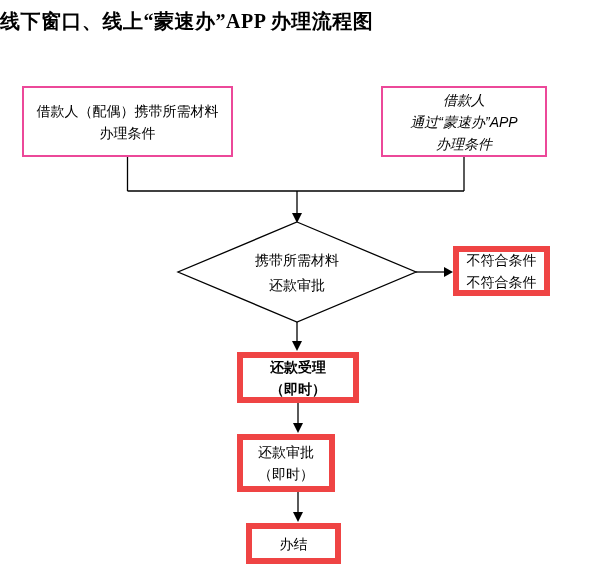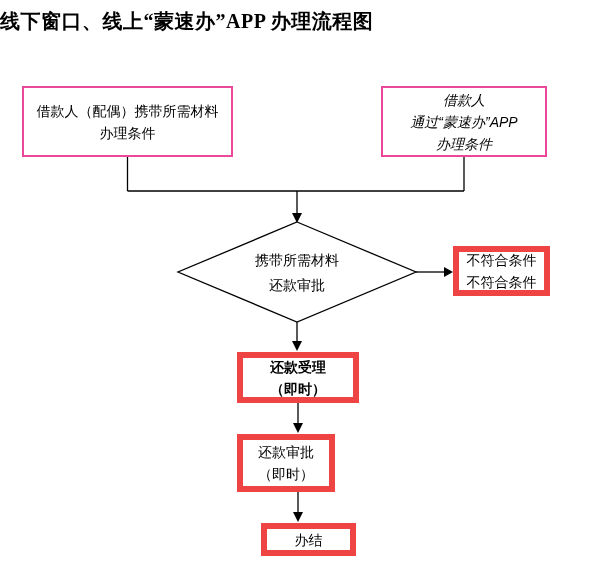--- a/index.html
+++ b/index.html
@@ -48,21 +48,21 @@
   .node span { display: block; white-space: nowrap; }
   .box-thick { border: 2px solid #ec4899; }
   .box-thin  { border: 6px solid #ef4444; }
 
   .node-offline  { left: 22px;  top: 86px;  width: 211px; height: 71px; }
   .node-online   { left: 381px; top: 86px;  width: 166px; height: 71px; font-style: italic; }
   .node-decision { left: 187px; top: 247px; width: 220px; height: 52px; line-height: 25px; background: transparent; }
   .node-rejected { left: 453px; top: 246px; width: 97px;  height: 50px; }
   .node-accept   { left: 237px; top: 352px; width: 122px; height: 51px; font-weight: bold; }
   .node-approve  { left: 237px; top: 434px; width: 98px; height: 58px; }
-  .node-done     { left: 261px; top: 523px; width: 95px;  height: 33px; }
+  .node-done     { left: 246px; top: 523px; width: 95px;  height: 41px; }
 
   .connectors line    { stroke: #000000; stroke-width: 1.3px; }
   .connectors polygon.arrowhead { fill: #000000; stroke: none; }
   .connectors polygon.diamond   { fill: #ffffff; stroke: #000000; stroke-width: 1.3px; }
 </style>
 </head>
 <body>
 
 <div class="canvas">
 

